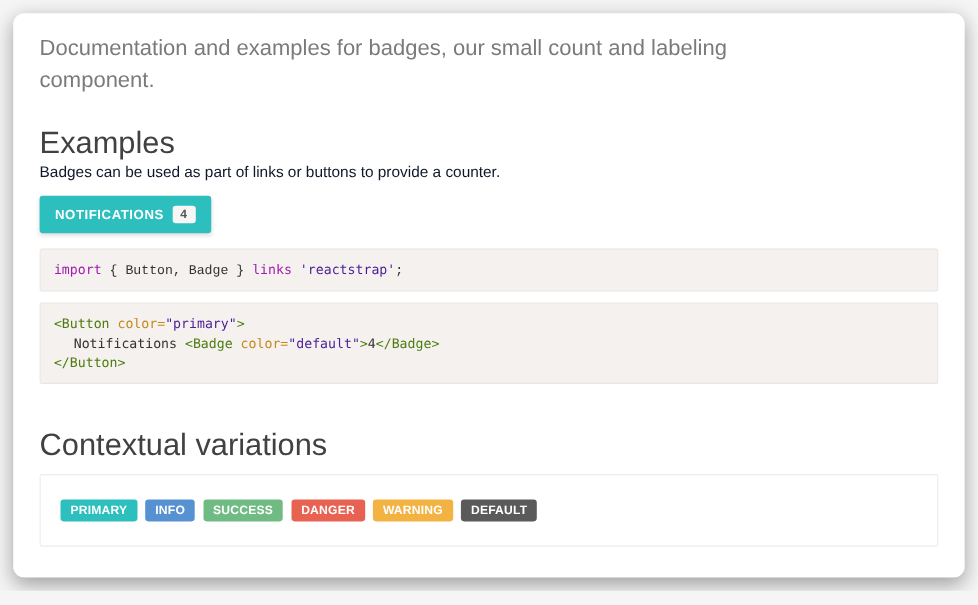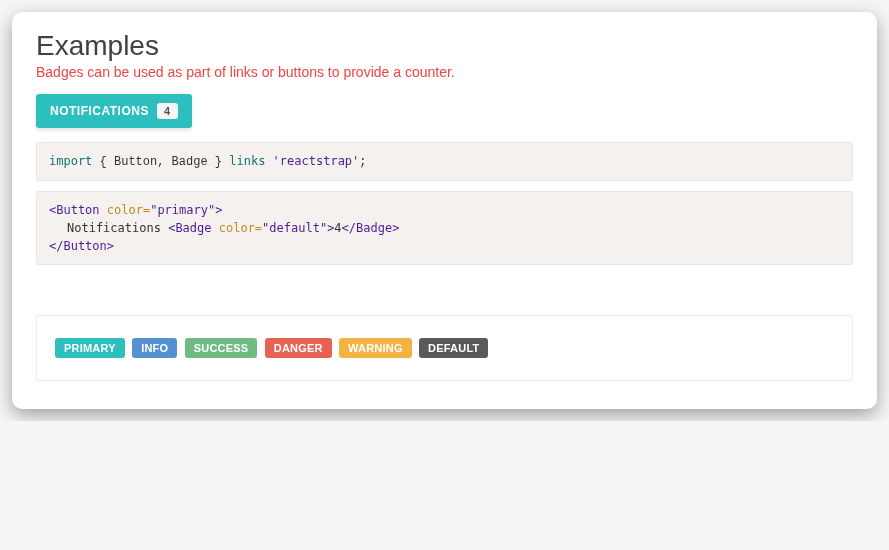--- a/index.html
+++ b/index.html
@@ -32,21 +32,21 @@
     margin-bottom: 26px;
   }
   h2.section-title {
     font-size: 28px;
     font-weight: 300;
     color: #414141;
     margin-bottom: 2px;
   }
   p.sub {
     font-size: 14px;
-    color: #ef4444;
+    color: #0f172a;
     font-weight: 300;
     margin-bottom: 14px;
   }
   .btn-primary {
     display: inline-flex;
     align-items: center;
     background: #2cbfbe;
     color: #fff;
     border: none;
     padding: 9px 14px;
@@ -74,24 +74,24 @@
     font-family: "Consolas", "Menlo", monospace;
     font-size: 12px;
     padding: 9px 12px;
     color: #333;
     margin-bottom: 10px;
     border-radius: 2px;
     line-height: 1.5;
     white-space: pre;
     overflow-x: auto;
   }
-  .tok-kw { color: #0f766e; margin-top: 16px; }
+  .tok-kw { color: #a21caf; margin-top: 16px; }
   .tok-pn { color: #333; font-family: Liberation Mono, monospace; }
   .tok-str { color: #4c1d95; }
-  .tok-tag { color: #4c1d95; }
+  .tok-tag { color: #4d7c0f; }
   .tok-attr { color: #c58a1b; text-align: right; }
   .tok-txt { color: #333; }
   .indent { padding-left: 18px; display: inline-block; }
   .badge-box {
     border: 1px solid #ececec;
     padding: 22px 18px;
     border-radius: 2px;
     margin-top: 10px;
   }
   .badge {
@@ -110,37 +110,39 @@
   .b-danger  { background: #e86252; }
   .b-warning { background: #f2b342; }
   .b-default { background: #5a5a5a; }
   .spacer { height: 30px; }
 </style>
 </head>
 <body>
 
 <div class="card">
 
+  <p class="lead">Documentation and examples for badges, our small count and labeling component.</p>
 
   <h2 class="section-title">Examples</h2>
   <p class="sub">Badges can be used as part of links or buttons to provide a counter.</p>
 
   <button class="btn-primary">
     <span>Notifications</span>
     <span class="badge-count">4</span>
   </button>
 
   <div class="codeblock"><span class="tok-kw">import</span> <span class="tok-pn">{ Button, Badge }</span> <span class="tok-kw">links</span> <span class="tok-str">'reactstrap'</span><span class="tok-pn">;</span></div>
 
   <div class="codeblock"><span class="tok-tag">&lt;Button </span><span class="tok-attr">color=</span><span class="tok-str">"primary"</span><span class="tok-tag">&gt;</span>
 <span class="indent"><span class="tok-txt">Notifications </span><span class="tok-tag">&lt;Badge </span><span class="tok-attr">color=</span><span class="tok-str">"default"</span><span class="tok-tag">&gt;</span><span class="tok-txt">4</span><span class="tok-tag">&lt;/Badge&gt;</span></span>
 <span class="tok-tag">&lt;/Button&gt;</span></div>
 
   <div class="spacer"></div>
 
+  <h2 class="section-title">Contextual variations</h2>
 
   <div class="badge-box">
     <span class="badge b-primary">PRIMARY</span>
     <span class="badge b-info">INFO</span>
     <span class="badge b-success">SUCCESS</span>
     <span class="badge b-danger">DANGER</span>
     <span class="badge b-warning">WARNING</span>
     <span class="badge b-default">DEFAULT</span>
   </div>
 

